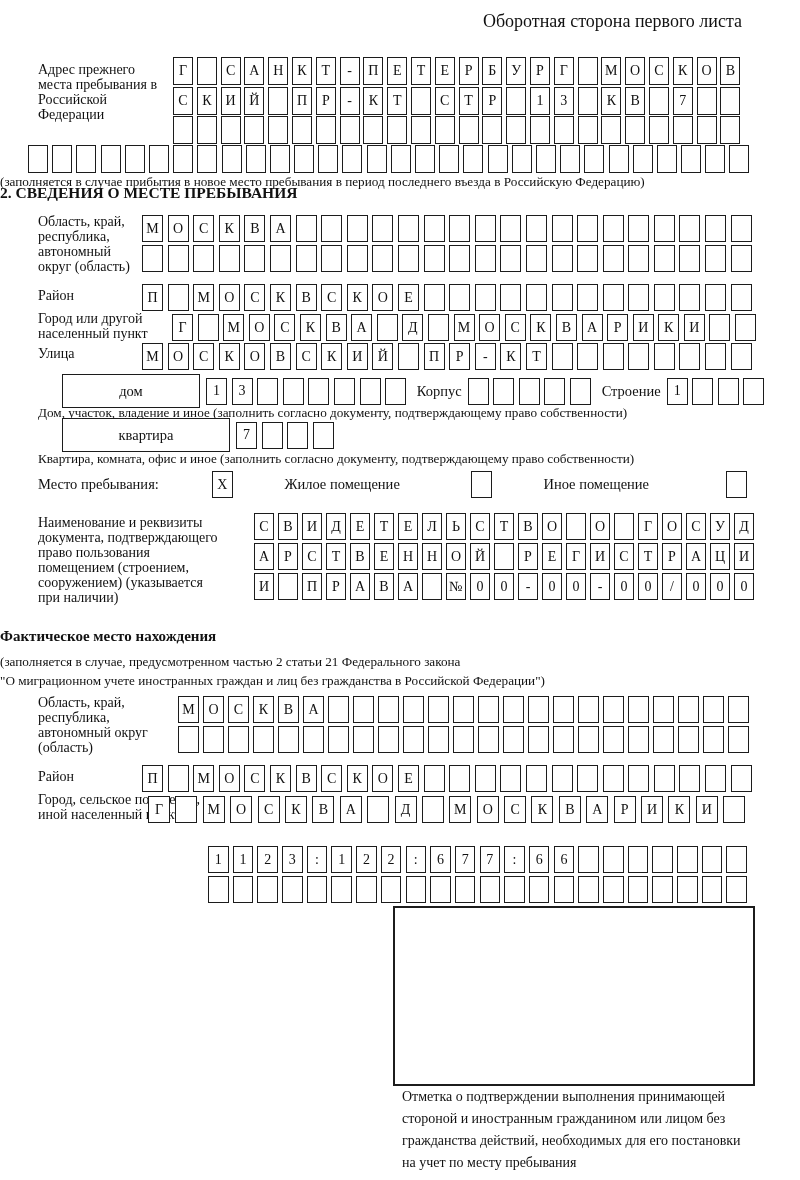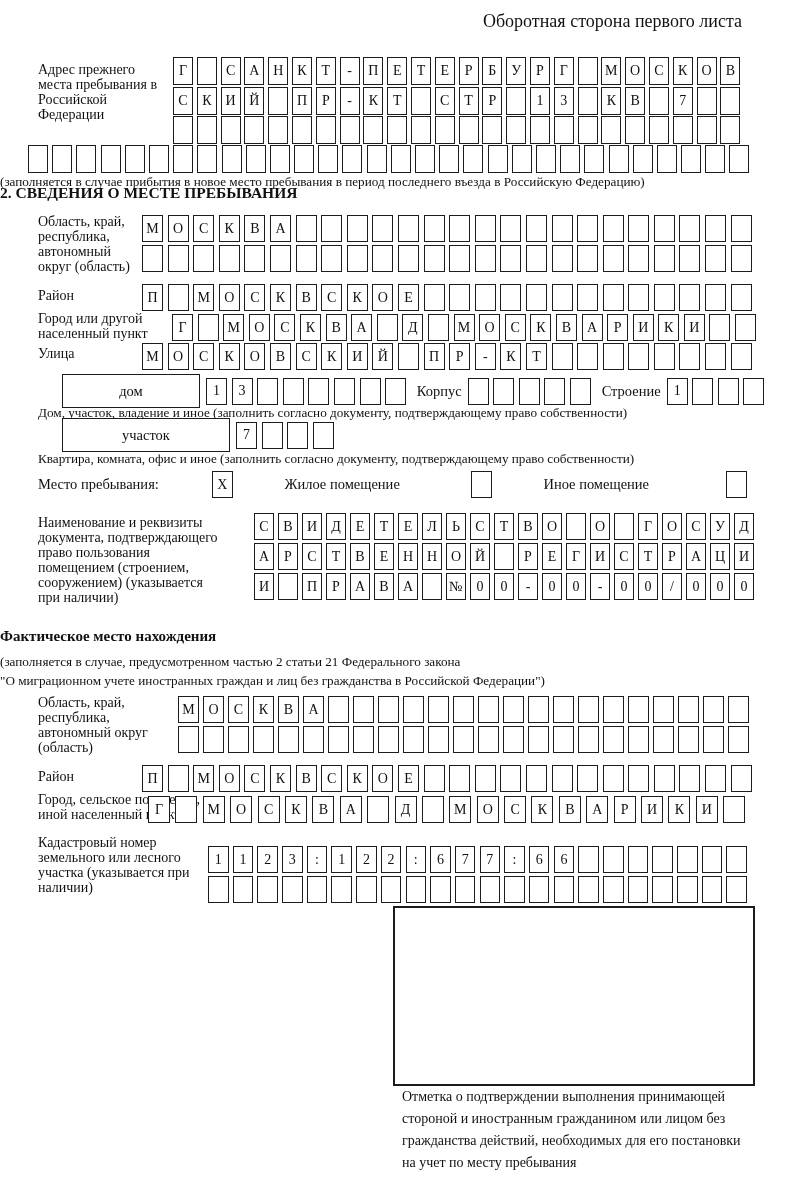--- a/index.html
+++ b/index.html
@@ -324,21 +324,21 @@
     <div class="cellgroup g-b">
         <span class="cell">1</span>
         <span class="cell"></span>
         <span class="cell"></span>
         <span class="cell"></span>
       </div>
   </div>
   <div class="abs note" style="left:38px; top:403px;">Дом, участок, владение и иное (заполнить согласно документу, подтверждающему право собственности)</div>
 
   <div class="inline-row" style="left:62px; top:418px;">
-    <div class="bigbox" style="width:168px;">участок</div>
+    <div class="bigbox" style="width:168px;">квартира</div>
     <div class="cellgroup g-b" style="margin-left:6px;">
         <span class="cell">7</span>
         <span class="cell"></span>
         <span class="cell"></span>
         <span class="cell"></span>
       </div>
   </div>
   <div class="abs note" style="left:38px; top:449px;">Квартира, комната, офис и иное (заполнить согласно документу, подтверждающему право собственности)</div>
 
   <div class="inline-row" style="left:38px; top:471px;gap:37px;">
@@ -531,21 +531,20 @@
       <span class="cell">К</span>
       <span class="cell">В</span>
       <span class="cell">А</span>
       <span class="cell">Р</span>
       <span class="cell">И</span>
       <span class="cell">К</span>
       <span class="cell">И</span>
       <span class="cell"></span>
     </div>
 
-  <div class="abs lbl" style="left:38px; top:835px; width:168px;">Кадастровый номер земельного или лесного участка (указывается при наличии)</div>
   <div class="cellrow g-kad" style="left:208px; top:846px;">
       <span class="cell">1</span>
       <span class="cell">1</span>
       <span class="cell">2</span>
       <span class="cell">3</span>
       <span class="cell">:</span>
       <span class="cell">1</span>
       <span class="cell">2</span>
       <span class="cell">2</span>
       <span class="cell">:</span>

